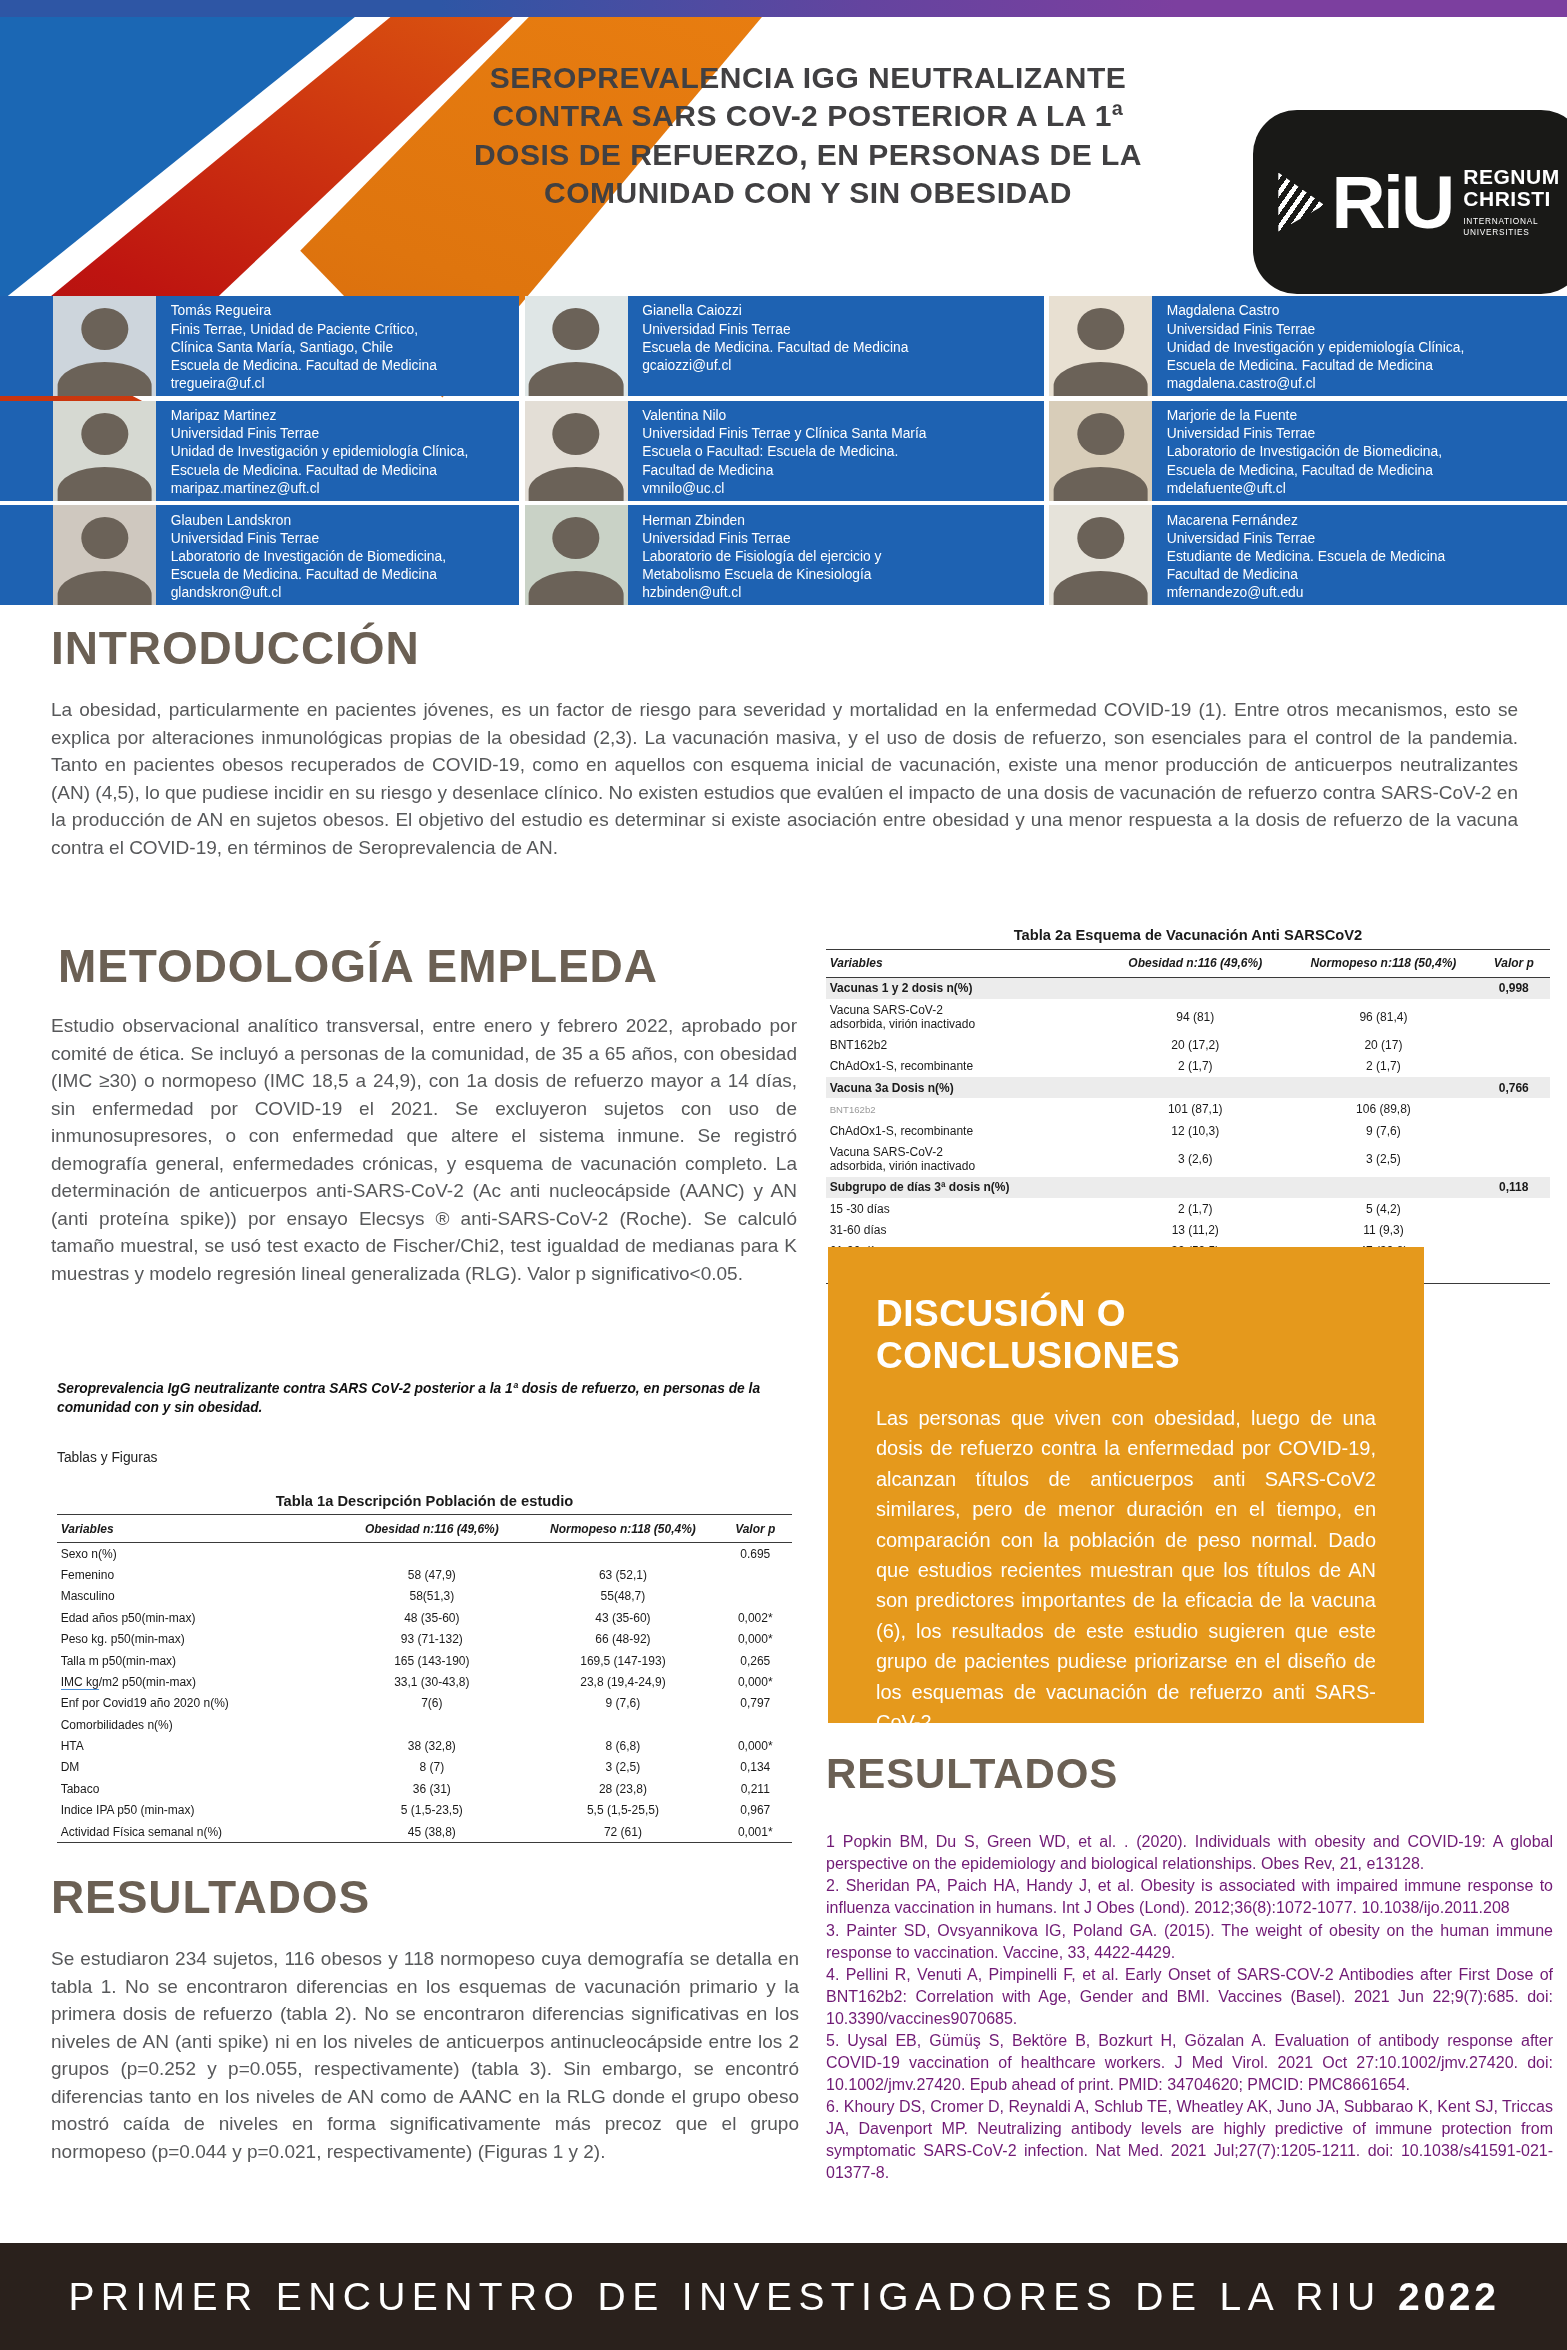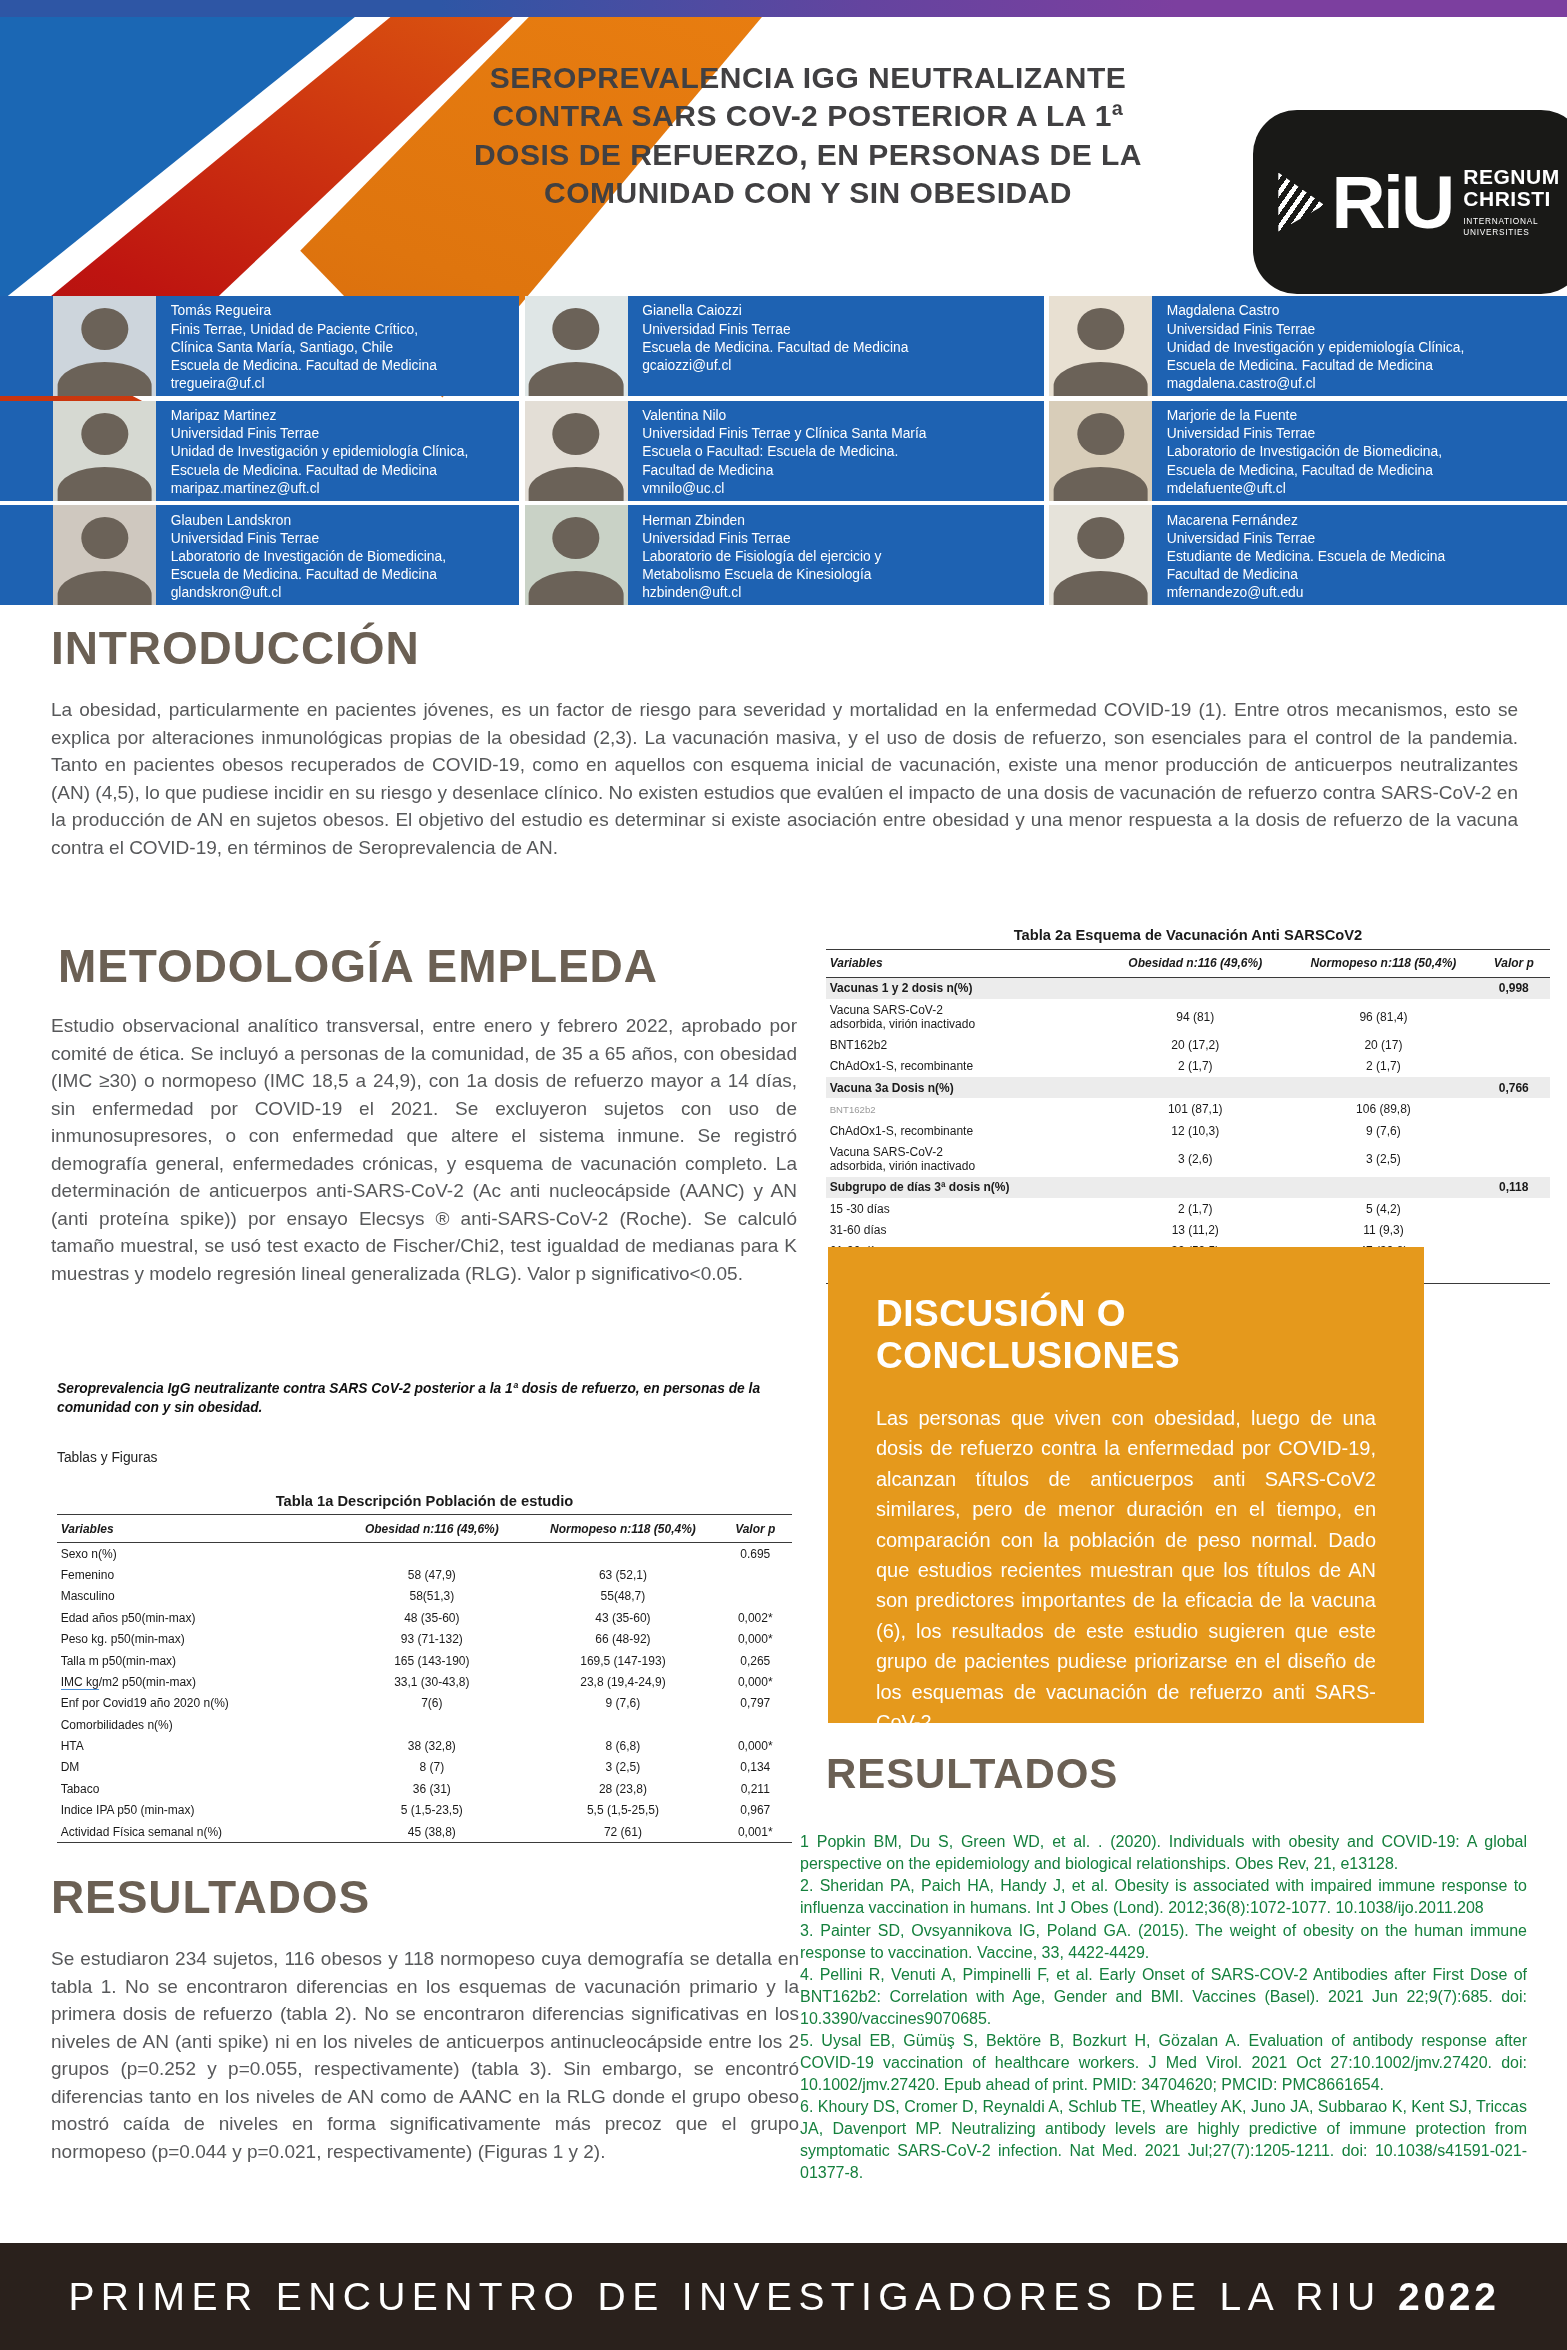--- a/index.html
+++ b/index.html
@@ -67,21 +67,21 @@
   tr.muted td:first-child{color:#9a9a9a;font-size:9.6px;}
   .u-blue{border-bottom:1.8px solid #4a90d9;}
 
   
   .conclusions{position:absolute;left:828px;top:1247px;width:596px;height:476px;background:#e5991c;
                box-sizing:border-box;padding:46px 48px;color:#fff;}
   .conclusions h2{margin:0;font-size:37px;font-weight:700;letter-spacing:0.5px;}
   .conclusions p{margin:26px 0 0 0;font-size:20px;line-height:1.52;text-align:justify;}
 
   
-  .refs{position:absolute;left:800px;top:1831px;width:727px;color:#15803d;
+  .refs{position:absolute;left:826px;top:1831px;width:727px;color:#701a75;
         font-size:16px;line-height:1.36;text-align:justify;}
   .ref-item{margin-bottom:0.9px;}
 
   
   .footer{position:absolute;left:0;top:2243px;width:1568px;height:108px;background:#2a211c;
           display:flex;align-items:center;justify-content:center;color:#fff;
           font-size:39px;letter-spacing:6.4px;white-space:nowrap;}
   .footer strong{font-weight:700;margin-left:16.5px;letter-spacing:3.7px;}
 </style>
 </head>

